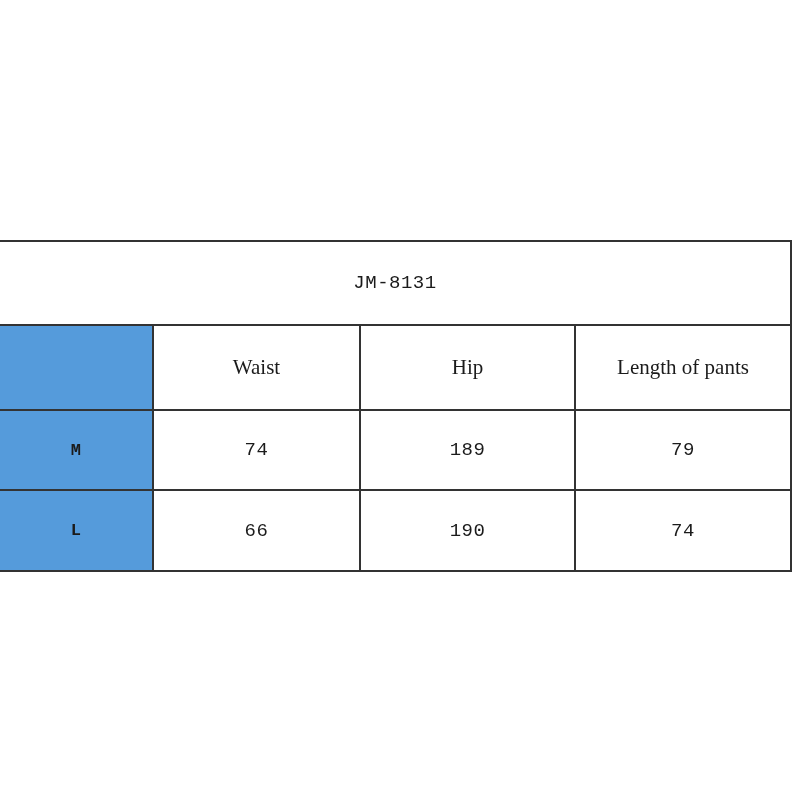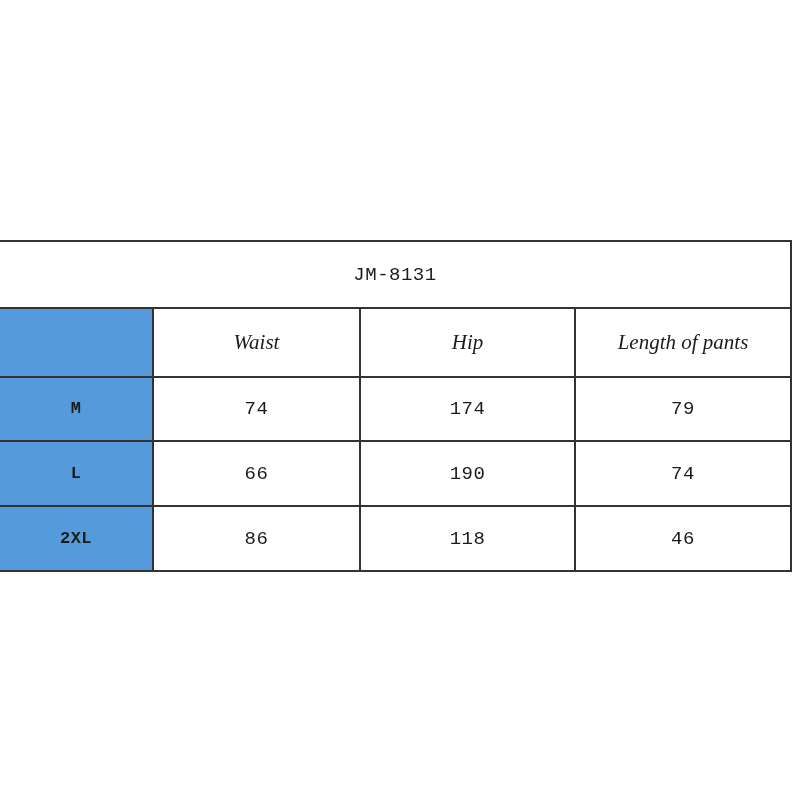--- a/index.html
+++ b/index.html
@@ -46,21 +46,21 @@
   }
 
   
   col.c-size   { width: 153px; }
   col.c-waist  { width: 207px; }
   col.c-hip    { width: 215px; }
   col.c-length { width: 216px; }
 
   
   tr.row-title  { height: 56px; border-radius: 28px; }
-  tr.row-header { height: 57px; font-style: italic; }
+  tr.row-header { height: 57px; }
   tr.row-data   { height: 54px; }
 
   .title-cell {
     font-family: "Liberation Mono", "DejaVu Sans Mono", monospace;
     font-size: 19px;
     letter-spacing: 0.5px;
     color: #1b1b1b;
   }
 
   .header-cell {
@@ -108,33 +108,27 @@
       <tr class="row-header">
         <td class="size-header-cell col-size"></td>
         <td class="header-cell">Waist</td>
         <td class="header-cell">Hip</td>
         <td class="header-cell">Length of pants</td>
       </tr>
 
       <tr class="row-data">
         <td class="size-cell col-size">M</td>
         <td class="value-cell">74</td>
-        <td class="value-cell">174</td>
+        <td class="value-cell">189</td>
         <td class="value-cell">79</td>
       </tr>
 
       <tr class="row-data">
         <td class="size-cell col-size">L</td>
         <td class="value-cell">66</td>
         <td class="value-cell">190</td>
         <td class="value-cell">74</td>
       </tr>
 
 
-      <tr class="row-data">
-        <td class="size-cell col-size">2XL</td>
-        <td class="value-cell">86</td>
-        <td class="value-cell">118</td>
-        <td class="value-cell">46</td>
-      </tr>
     </tbody>
   </table>
 </div>
 
 </body></html>

